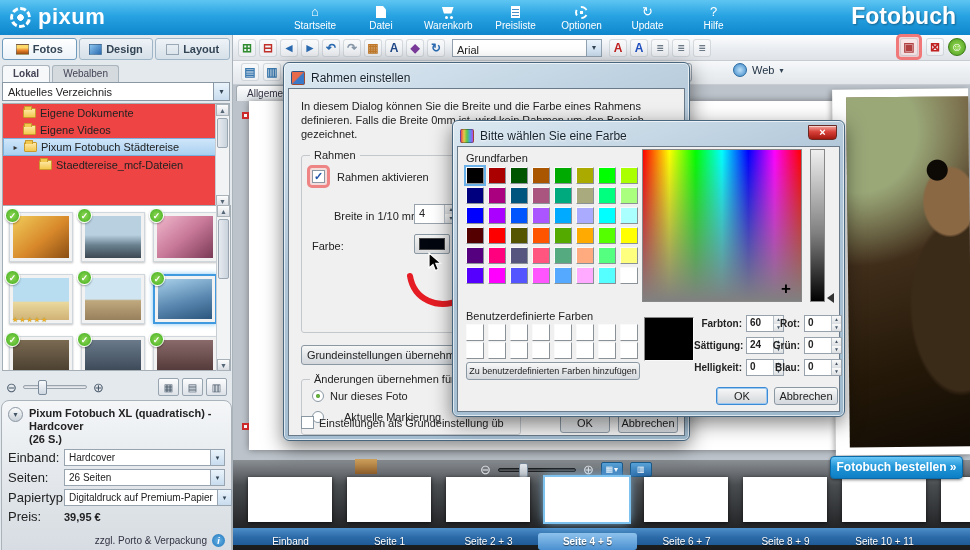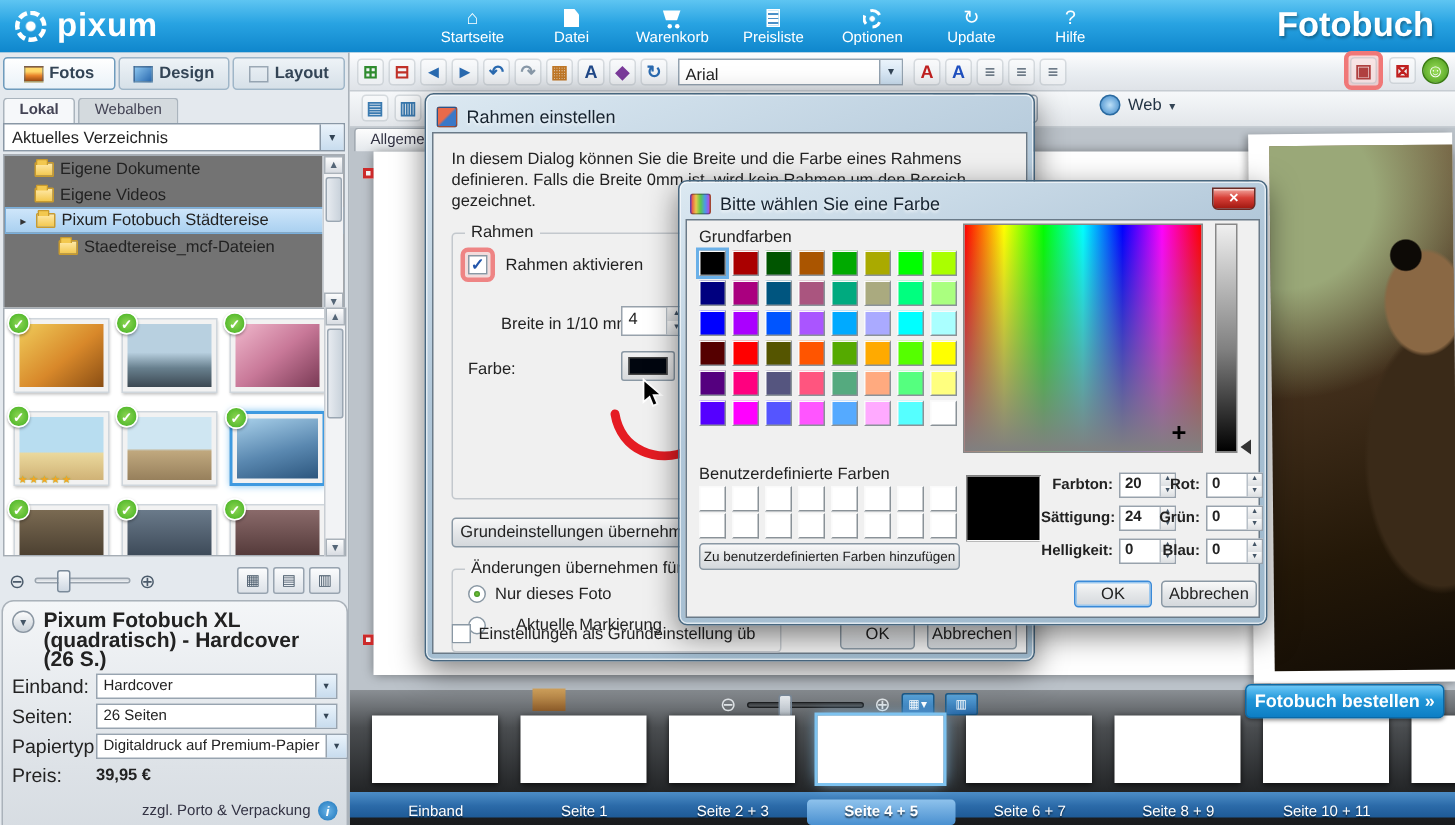--- a/index.html
+++ b/index.html
@@ -70,21 +70,21 @@
   .ti-layout { background:#fff linear-gradient(90deg,transparent 45%,#4a80b0 45% 55%,transparent 55%),
                linear-gradient(transparent 45%,#4a80b0 45% 55%,transparent 55%); }
   .subtabs { display:flex; margin:2px 2px 0 2px; }
   .subtab { padding:2px 10px 3px; border:1px solid #aab4bd; border-bottom:none; border-radius:3px 3px 0 0;
             background:#d4dade; font-size:10px; color:#445; margin-right:2px; }
   .subtab.active { background:#f6f8fa; font-weight:bold; }
   .dirrow { margin:0 2px; height:19px; background:#fff; border:1px solid #8a98a6; display:flex; align-items:center; }
   .dirrow .dv { flex:1; padding:0 5px; }
   .dirrow .da { width:16px; height:100%; background:linear-gradient(#eaf3fb,#c8dcee); border-left:1px solid #8a98a6;
                 text-align:center; font-size:8px; line-height:17px; color:#345; }
-  .tree { margin:2px; height:118px; background:#737373; border:1px solid #a5adb5; position:relative; overflow:hidden; }
+  .tree { margin:2px; height:118px; background:#ef4444; border:1px solid #a5adb5; position:relative; overflow:hidden; }
   .titem { height:17px; display:flex; align-items:center; gap:4px; padding-left:20px; white-space:nowrap; }
   .titem.sel { background:linear-gradient(#cfe6fa,#a9d0f0); border:1px solid #7ab0dd; height:18px; }
   .titem .tw { width:9px; text-align:center; font-size:8px; color:#333; margin-left:-13px; }
   .fold { width:13px; height:10px; background:linear-gradient(#ffe9a8,#f3c84f); border:1px solid #c99b2e;
           border-radius:1px; position:relative; flex:0 0 auto; }
   .fold::before { content:""; position:absolute; left:0; top:-3px; width:6px; height:3px;
                   background:#f3c84f; border:1px solid #c99b2e; border-bottom:none; border-radius:1px 1px 0 0; }
   .vsb { position:absolute; right:0; top:0; width:14px; height:100%; background:#f2f3f5; border-left:1px solid #c8cdd3; }
   .hsb { position:absolute; left:0; bottom:0; height:13px; width:calc(100% - 14px); background:#f2f3f5; border-top:1px solid #c8cdd3; }
   .sb-btn { position:absolute; background:linear-gradient(#fdfdfd,#d8dce2); border:1px solid #aab2ba; color:#567;
@@ -122,21 +122,21 @@
           background:linear-gradient(#fbfcfd,#dde2e8); display:flex; align-items:center; justify-content:center;
           font-size:10px; color:#456; }
 
   
   .product { position:absolute; left:1px; top:365px; width:231px; height:185px;
              background:linear-gradient(#f4f6f8,#dde2e7 60%,#d2d8de); border:1px solid #aab2ba;
              border-radius:8px 8px 0 0; padding:6px 6px 0 6px; }
   .prod-head { display:flex; gap:6px; align-items:flex-start; margin-bottom:3px; }
   .chev { width:15px; height:15px; border-radius:50%; background:linear-gradient(#fdfdfd,#c8d0d8);
           border:1px solid #8a96a2; font-size:8px; color:#456; display:flex; align-items:center; justify-content:center; flex:0 0 auto; }
-  .prod-title { font-weight:bold; font-size:14px; line-height:13px; }
+  .prod-title { font-weight:bold; font-size:11px; line-height:13px; }
   .prow { display:flex; align-items:center; margin:3px 0; gap:4px; }
   .plab { width:52px; font-size:13px; }
   .pdrop { flex:1; height:17px; background:#fff; border:1px solid #98a4b0; display:flex; align-items:center; font-size:10px; }
   .pdrop .pv { flex:1; padding:0 4px; white-space:nowrap; overflow:hidden; }
   .pdrop .pa { width:14px; height:100%; background:linear-gradient(#eaf3fb,#c8dcee); border-left:1px solid #98a4b0;
                text-align:center; font-size:7px; line-height:15px; color:#345; }
   .price { font-weight:bold; }
   .porto { display:flex; justify-content:flex-end; align-items:center; gap:5px; margin-top:10px; font-size:10px; color:#334; }
   .info-i { width:13px; height:13px; border-radius:50%; background:radial-gradient(#6ab4e8,#1a72b8); color:#fff;
             font-size:9px; font-weight:bold; font-style:italic; display:flex; align-items:center; justify-content:center; }
@@ -737,21 +737,21 @@
         <span class="ccell empty"></span>
         <span class="ccell empty"></span>
         <span class="ccell empty"></span>
         <span class="ccell empty"></span>
       </div>
     <div class="wbtn cd-add">Zu benutzerdefinierten Farben hinzufügen</div>
     <div class="cd-preview" style="background: rgb(0, 0, 0);"></div>
     <div class="crow" style="left:236px;top:168px;">
      <span class="clab" style="width:48px">Farbton:</span>
      <span class="cspin">
-       <span class="cval">20</span>
+       <span class="cval">60</span>
        <span class="arr">
             <span>▴</span>
             <span>▾</span>
           </span>
      </span>
    </div>
       <div class="crow" style="left:236px;top:190px;">
      <span class="clab" style="width:48px">Sättigung:</span>
      <span class="cspin">
        <span class="cval">24</span>

